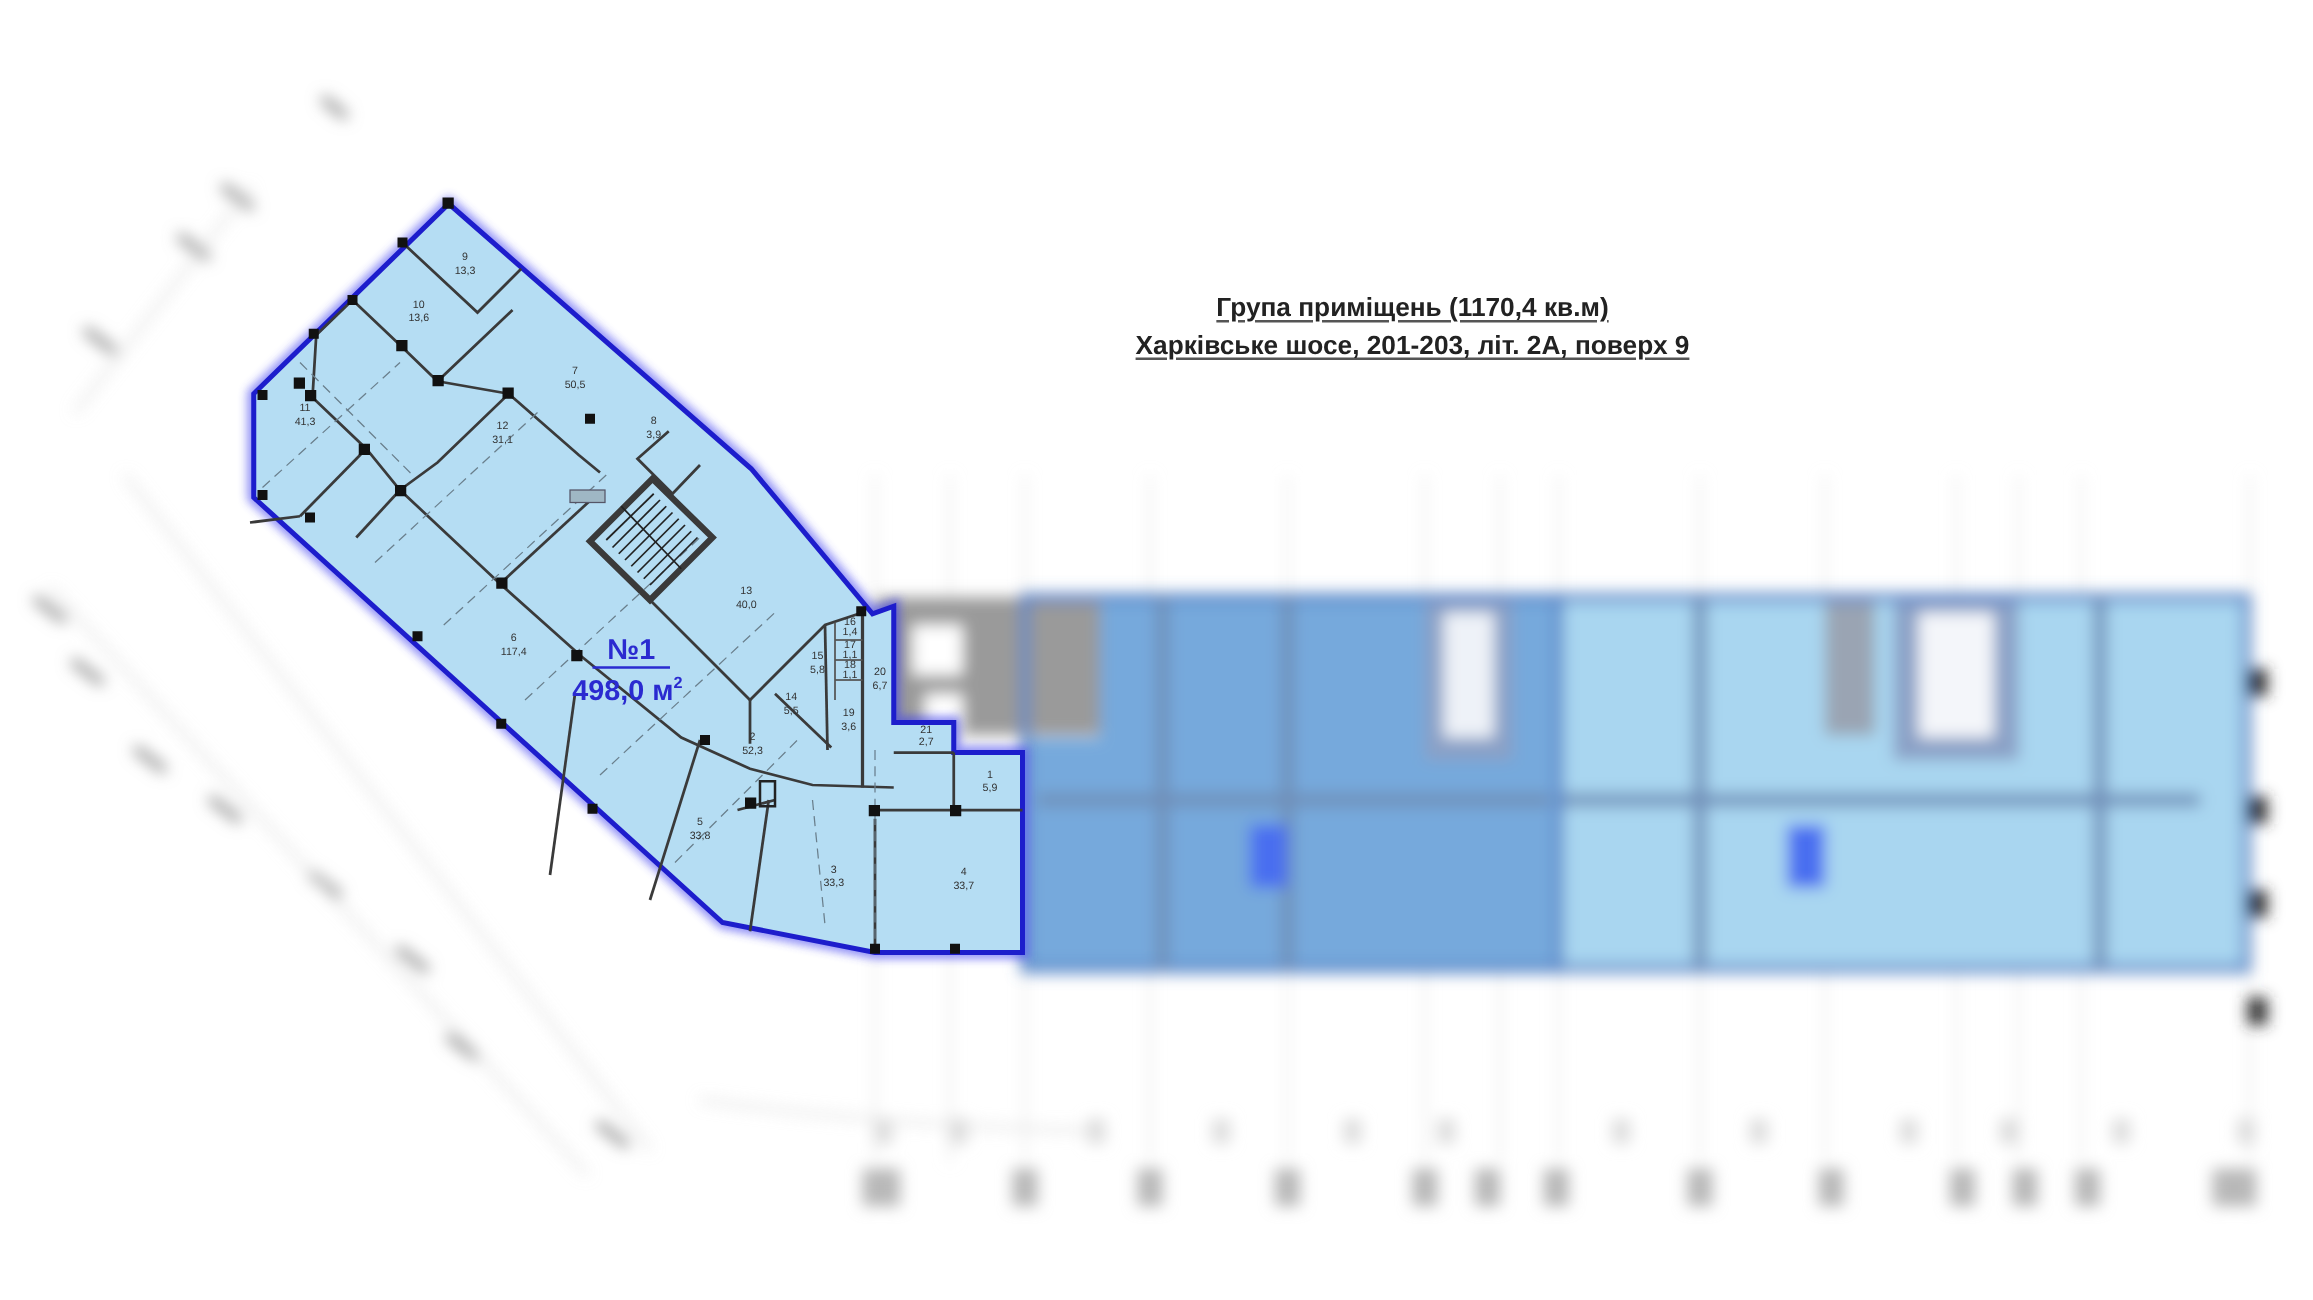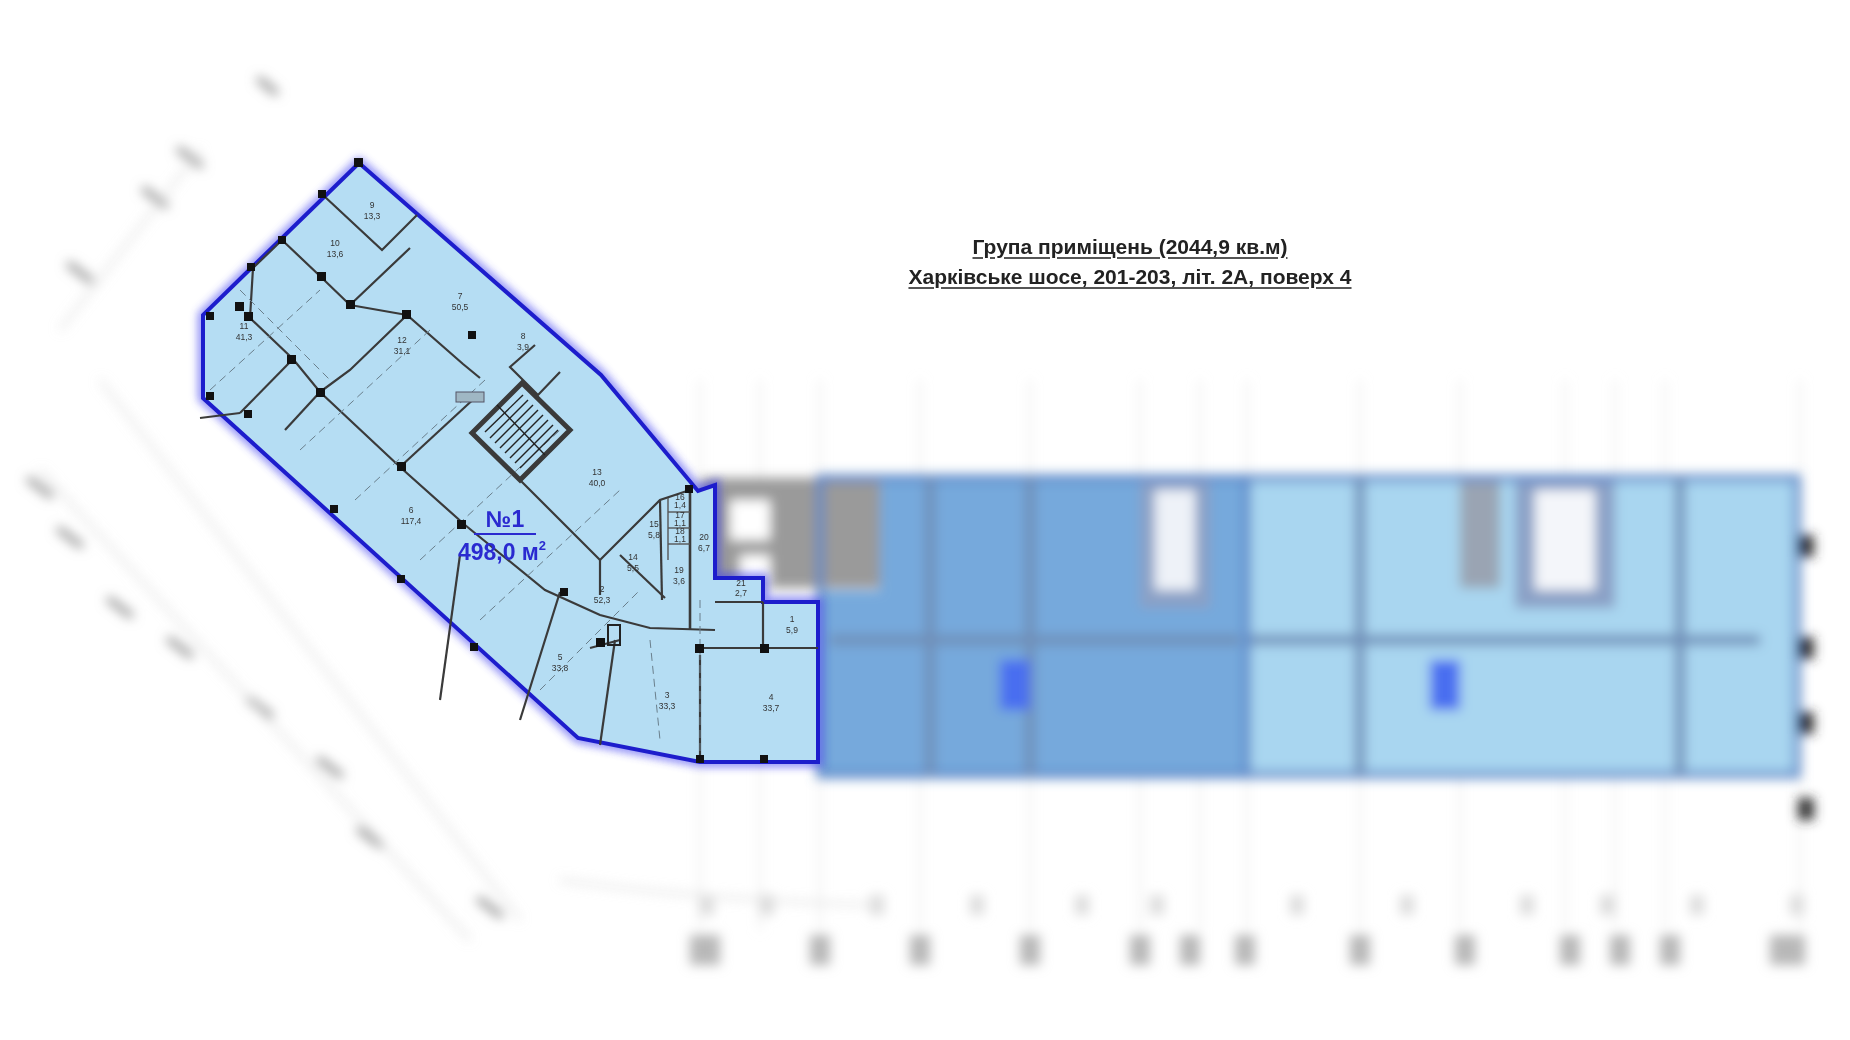--- a/index.html
+++ b/index.html
@@ -328,15 +328,15 @@
         </g>
     </g>
 
     <text class="unit-no" x="505" y="527">№1</text>
     <line x1="474" y1="534" x2="536" y2="534" stroke="#2a2ad0" stroke-width="2"></line>
     <text class="unit-area" x="502" y="560"><tspan>498,0 м</tspan><tspan class="unit-sup" dy="-10">2</tspan></text>
   </g>
 </svg>
 
 <div class="title-block">
-  <div>Група приміщень (2044,9 кв.м)</div>
-  <div>Харківське шосе, 201-203, літ. 2А, поверх 4</div>
+  <div>Група приміщень (1170,4 кв.м)</div>
+  <div>Харківське шосе, 201-203, літ. 2А, поверх 9</div>
 </div>
 
 </body></html>

